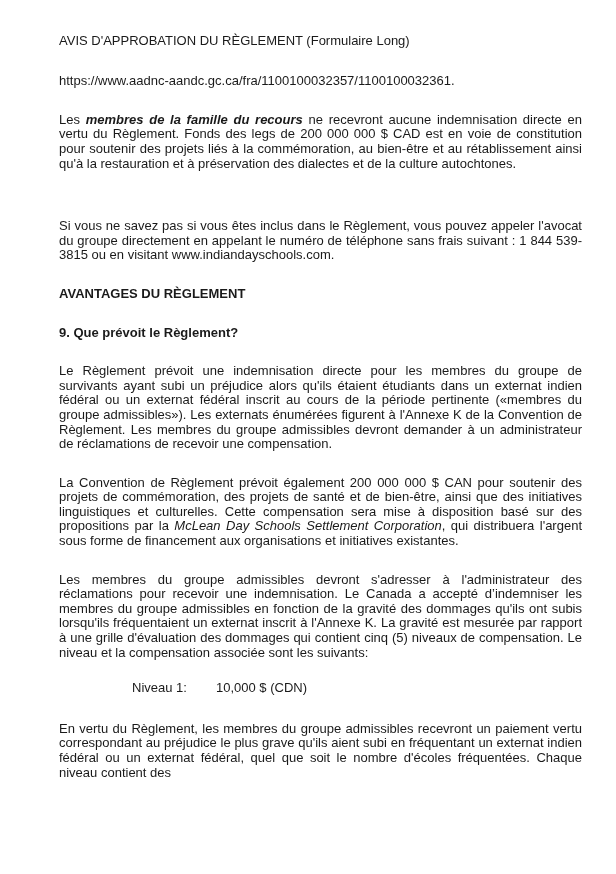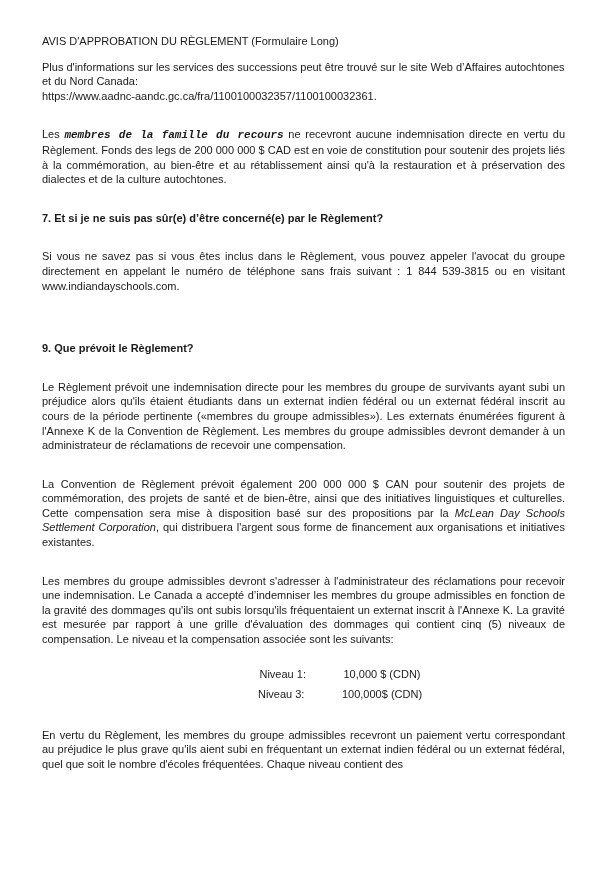--- a/index.html
+++ b/index.html
@@ -1,75 +1,71 @@
 <!DOCTYPE html>
 <html><head>
 <meta charset="utf-8">
 <style>
   html, body { margin: 0; padding: 0; background: #ffffff; }
   body {
     width: 616px; height: 874px; overflow: hidden; position: relative;
     font-family: "Liberation Sans", sans-serif; color: #1a1a1a;
   }
-  .page { position: absolute; left: 42px; top: 34px; width: 523px; font-size: 11px; line-height: 14.6px; }
+  .page { position: absolute; left: 59px; top: 34px; width: 523px; font-size: 13px; line-height: 14.6px; }
   p { margin: 0; }
   .just { text-align: justify; text-align-last: left; }
   .head { font-weight: bold; }
   .u { }
-  .bi { font-weight: bold; font-style: italic; font-family: Liberation Mono, monospace; }
+  .bi { font-weight: bold; font-style: italic; }
   .b { font-weight: normal; }
   .i { font-style: italic; }
   .levels { margin-left: 73px; }
-  .levels .row { display: flex; height: 19.5px; align-items: center; justify-content: center; }
+  .levels .row { display: flex; height: 19.5px; align-items: center; }
   .levels .lbl { width: 84px; }
   .gap-s { height: 11px; }
   .gap-m { height: 18px; }
   .gap-l { height: 24px; }
 </style>
 </head>
 <body>
 
 <div class="page">
   <p>AVIS D'APPROBATION DU RÈGLEMENT (Formulaire Long)</p>
   <div class="gap-s"></div>
   <p>
-    <span>Plus d'informations sur les services des successions peut être trouvé sur le site Web d’Affaires autochtones et du Nord Canada:</span><br>
+    <br>
     <a class="u" style="color:inherit">https://www.aadnc-aandc.gc.ca/fra/1100100032357/1100100032361</a><span>.</span>
   </p>
   <div class="gap-l"></div>
   <p class="just">
     <span>Les </span><span class="bi">membres de la famille du recours</span><span> ne recevront aucune indemnisation directe en vertu du Règlement. Fonds des legs de 200 000 000 $ CAD est en voie de constitution pour soutenir des projets liés à la commémoration, au bien-être et au rétablissement ainsi qu'à la restauration et à préservation des dialectes et de la culture autochtones.</span>
   </p>
   <div class="gap-l"></div>
-  <p class="head">7. Et si je ne suis pas sûr(e) d’être concerné(e) par le Règlement?</p>
   <div class="gap-l"></div>
   <p class="just">
     <span>Si vous ne savez pas si vous êtes inclus dans le Règlement, vous pouvez appeler l'avocat du groupe directement en appelant le numéro de téléphone sans frais suivant : 1 844 539-3815 ou en visitant </span><a class="u" style="color:inherit">www.indiandayschools.com</a><span>.</span>
   </p>
   <div class="gap-l"></div>
+  <p class="head">AVANTAGES DU RÈGLEMENT</p>
   <div class="gap-l"></div>
   <p class="head">9. Que prévoit le Règlement?</p>
   <div class="gap-l"></div>
   <p class="just">
     <span>Le Règlement prévoit une indemnisation directe pour les membres du groupe de survivants ayant subi un préjudice alors qu'ils étaient étudiants dans un externat indien fédéral ou un externat fédéral inscrit au cours de la période pertinente («</span><span class="b">membres du groupe admissibles</span><span>»). Les externats énumérées figurent à </span><span class="b">l'Annexe K</span><span> de la Convention de Règlement. Les membres du groupe admissibles devront demander à un administrateur de réclamations de recevoir une compensation.</span>
   </p>
   <div class="gap-l"></div>
   <p class="just">
     <span>La Convention de Règlement prévoit également 200 000 000 $ CAN pour soutenir des projets de commémoration, des projets de santé et de bien-être, ainsi que des initiatives linguistiques et culturelles. Cette compensation sera mise à disposition basé sur des propositions par la </span><span class="i">McLean Day Schools Settlement Corporation</span><span>, qui distribuera l'argent sous forme de financement aux organisations et initiatives existantes.</span>
   </p>
   <div class="gap-l"></div>
   <p class="just">Les membres du groupe admissibles devront s'adresser à l'administrateur des réclamations pour recevoir une indemnisation. Le Canada a accepté d’indemniser les membres du groupe admissibles en fonction de la gravité des dommages qu'ils ont subis lorsqu'ils fréquentaient un externat inscrit à l'Annexe K. La gravité est mesurée par rapport à une grille d'évaluation des dommages qui contient cinq (5) niveaux de compensation. Le niveau et la compensation associée sont les suivants:</p>
   <div class="gap-m"></div>
   <div class="levels">
     <div class="row">
         <span class="lbl">Niveau 1:</span>
         <span>10,000 $ (CDN)</span>
       </div>
-    <div class="row">
-        <span class="lbl">Niveau 3:</span>
-        <span>100,000$ (CDN)</span>
-      </div>
   </div>
   <div class="gap-l"></div>
   <p class="just">
     <span>En vertu du Règlement, les membres du groupe admissibles recevront un paiement </span><span class="u">vertu</span><span> correspondant au préjudice le plus grave qu'ils aient subi en fréquentant un externat indien fédéral ou un externat fédéral, quel que soit le nombre d'écoles fréquentées. Chaque niveau contient des</span>
   </p>
 </div>
 
 </body></html>

